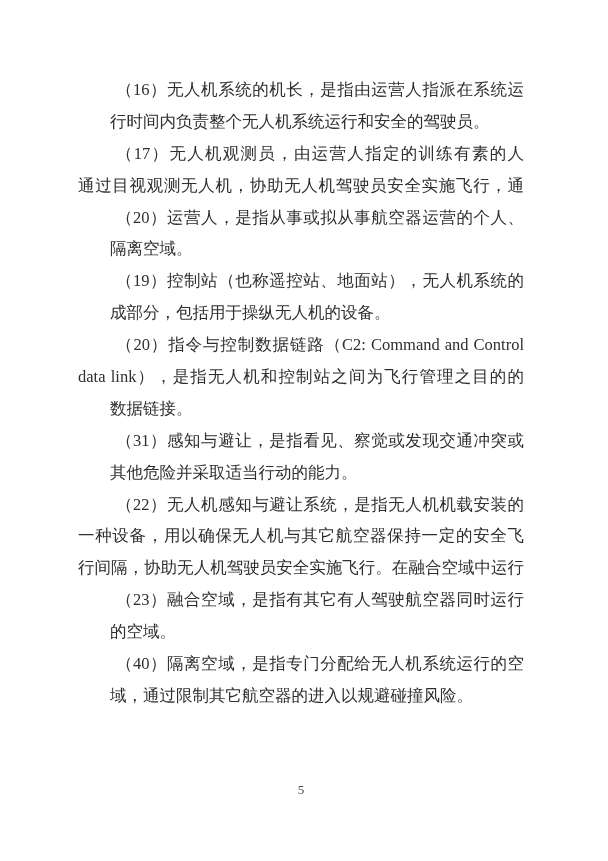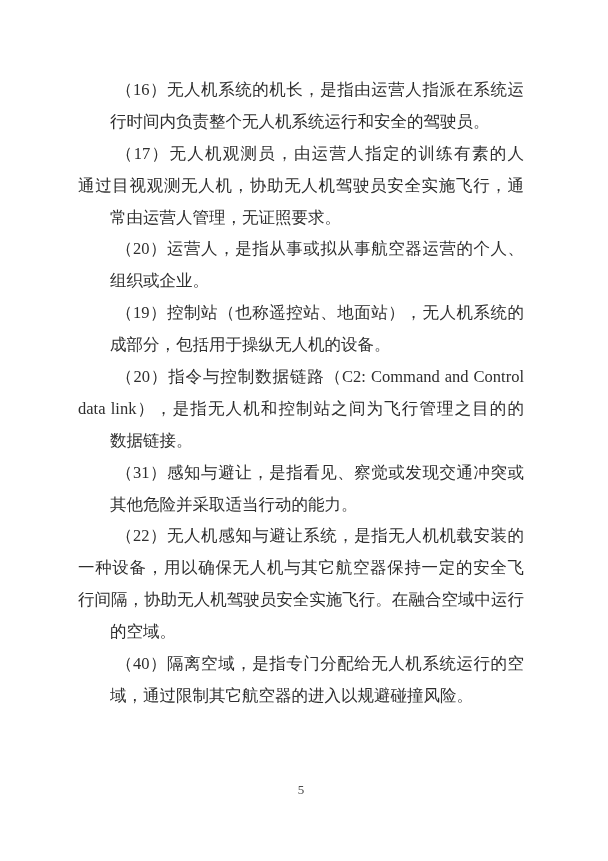--- a/index.html
+++ b/index.html
@@ -50,31 +50,31 @@
 </style>
 </head>
 <body>
 
 <div class="page">
   <div class="text-block" id="text-block">
       <div class="line first">（16）无人机系统的机长，是指由运营人指派在系统运</div>
       <div class="line final">行时间内负责整个无人机系统运行和安全的驾驶员。</div>
       <div class="line first">（17）无人机观测员，由运营人指定的训练有素的人员，</div>
       <div class="line">通过目视观测无人机，协助无人机驾驶员安全实施飞行，通</div>
-      <div class="line final">常由运营人管理，无证照要求。</div>
       <div class="line first">（20）运营人，是指从事或拟从事航空器运营的个人、</div>
-      <div class="line final">组织或企业。</div>
+      <div class="line final">隔离空域。</div>
       <div class="line first">（19）控制站（也称遥控站、地面站），无人机系统的组</div>
       <div class="line final">成部分，包括用于操纵无人机的设备。</div>
       <div class="line first">（20）指令与控制数据链路（C2: Command and Control</div>
       <div class="line">data link），是指无人机和控制站之间为飞行管理之目的的</div>
       <div class="line final">数据链接。</div>
       <div class="line first">（31）感知与避让，是指看见、察觉或发现交通冲突或</div>
       <div class="line final">其他危险并采取适当行动的能力。</div>
       <div class="line first">（22）无人机感知与避让系统，是指无人机机载安装的</div>
       <div class="line">一种设备，用以确保无人机与其它航空器保持一定的安全飞</div>
       <div class="line">行间隔，协助无人机驾驶员安全实施飞行。在融合空域中运行</div>
+      <div class="line first">（23）融合空域，是指有其它有人驾驶航空器同时运行</div>
       <div class="line final">的空域。</div>
       <div class="line first">（40）隔离空域，是指专门分配给无人机系统运行的空</div>
       <div class="line final">域，通过限制其它航空器的进入以规避碰撞风险。</div>
     </div>
   <div class="page-number">5</div>
 </div>
 
 </body></html>

